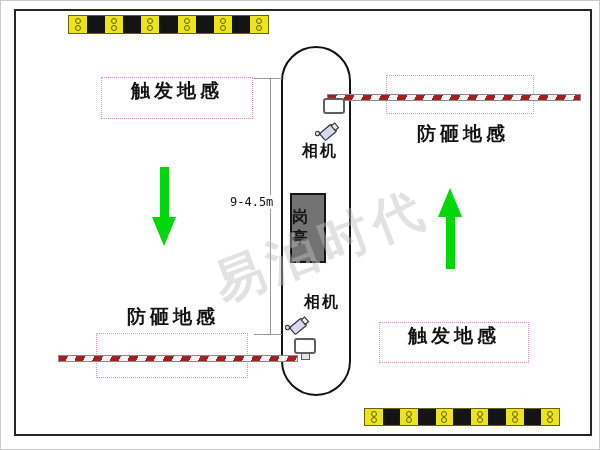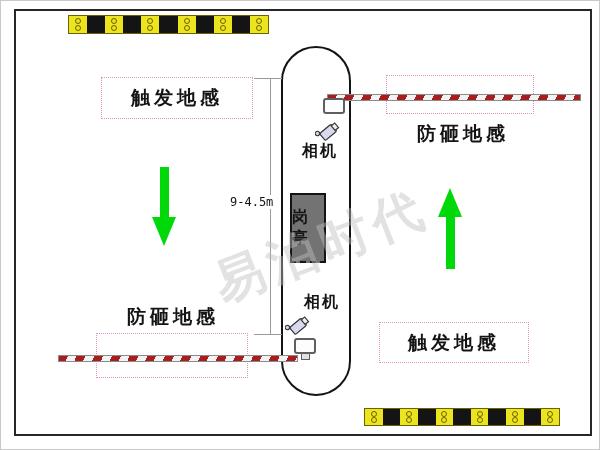--- a/index.html
+++ b/index.html
@@ -19,21 +19,21 @@
   .bump i.y{background:#ece41e;position:relative;}
   .bump i.y::before,.bump i.y::after{
     content:"";position:absolute;left:50%;width:4px;height:4px;margin-left:-3px;
     border:1px solid #6a6300;border-radius:50%;background:#ece41e;box-sizing:content-box;}
   .bump i.y::before{top:2px;}
   .bump i.y::after{bottom:2px;}
   #bump-top{left:67px;top:14px;width:201px;height:19px;}
   #bump-bottom{left:363px;top:407px;width:196px;height:18px;}
   
   .loop{position:absolute;box-sizing:border-box;border:1px dotted #e092c6;z-index:2;
-    display:flex;align-items:center;justify-content:center;}
+    display:flex;justify-content:center;}
   #loop-tl{left:100px;top:76px;width:152px;height:42px;}
   #loop-tr{left:385px;top:74px;width:148px;height:39px;}
   #loop-bl{left:95px;top:332px;width:152px;height:45px;}
   #loop-br{left:378px;top:321px;width:150px;height:41px;}
   .cn{font-family:"Liberation Serif","DejaVu Serif",serif;font-weight:700;color:#141414;}
   .loop-label{font-size:19px;letter-spacing:4px;white-space:nowrap;}
   .float-label{position:absolute;z-index:3;text-align:center;font-size:19px;letter-spacing:4px;white-space:nowrap;}
   #label-tr{left:397px;top:120px;width:130px;}
   #label-bl{left:107px;top:303px;width:130px;}
   

